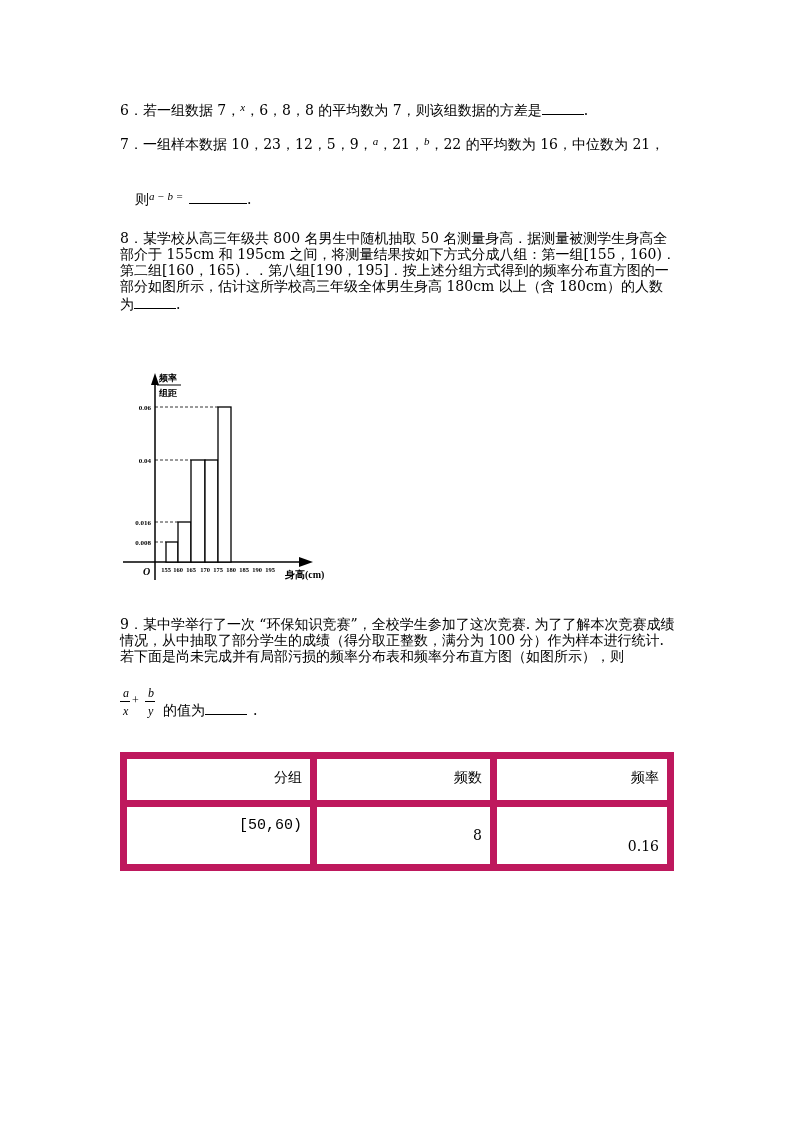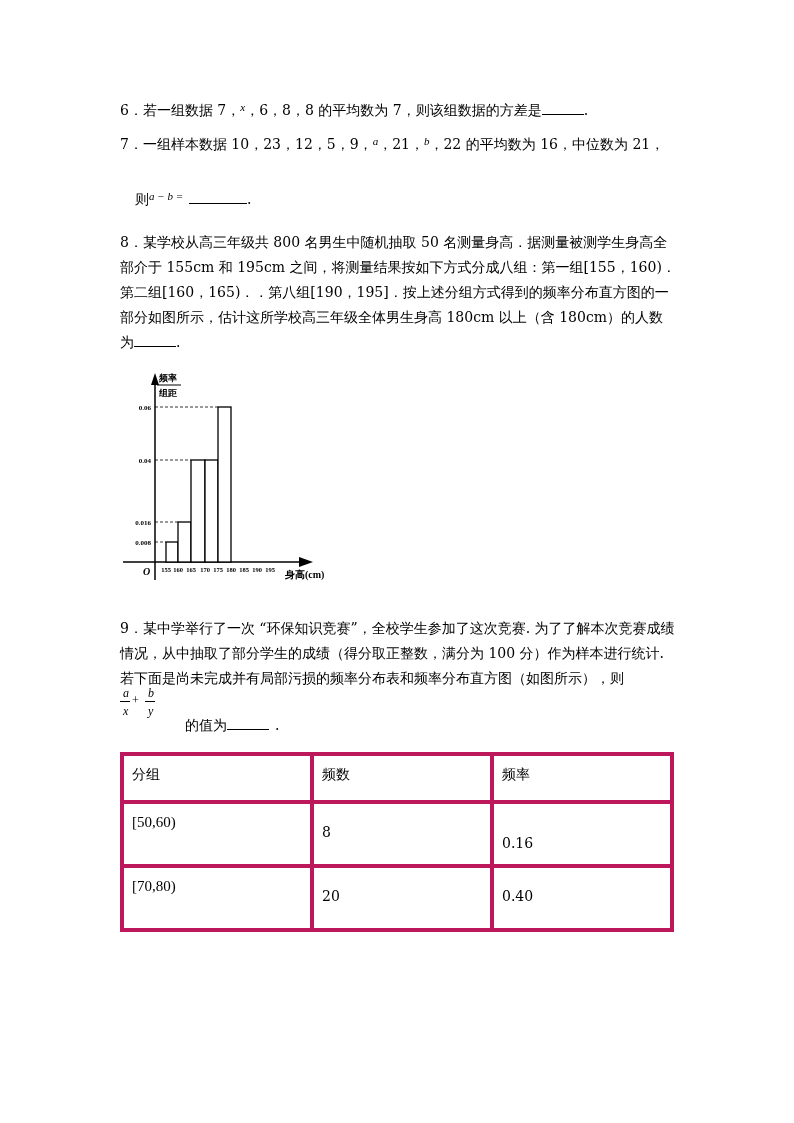--- a/index.html
+++ b/index.html
@@ -1,27 +1,27 @@
 <!DOCTYPE html>
 <html><head>
 <meta charset="utf-8">
 <style>
   html, body { margin:0; padding:0; background:#fff; }
   body { width:794px; height:1123px; position:relative; overflow:hidden;
          font-family: "DejaVu Serif", "Liberation Serif", serif; color:#000; }
   .line { position:absolute; left:120px; font-size:14px; white-space:nowrap;text-align:center; }
-  .para { position:absolute; left:120px; width:556px; font-size:14px; line-height:25px; }
+  .para { position:absolute; left:120px; width:556px; font-size:14px; line-height:16px; }
   .blank { display:inline-block; border-bottom:1px solid #000; height:14px; vertical-align:baseline; }
   .math { font-style:italic; font-size:11px; vertical-align:4px; font-family:"Liberation Serif", serif; }
   .chart { position:absolute; left:115px; top:365px; width:230px; height:225px; }
   .frac { position:absolute; left:120px; top:686px; width:40px; height:40px; font-family:"Liberation Serif", serif; font-style:italic; font-size:12px; }
   table.freq { position:absolute; left:120px; top:752px; width:554px; border-collapse:collapse; font-size:14px; }
-  table.freq td { border:4px solid #be185d; height:64px; vertical-align:top; padding:10px 8px; box-sizing:border-box; }
+  table.freq td { border:7px solid #be185d; height:64px; vertical-align:top; padding:10px 8px; box-sizing:border-box;text-align:right; }
   table.freq tr:first-child td { height:48px; }
-  .interval { font-family:Liberation Serif, serif; font-size:15px; }
+  .interval { font-family:Liberation Mono, monospace; font-size:15px; }
   .ital { font-style:italic; font-family:"Liberation Serif", serif; }
 </style>
 </head>
 <body>
 
 <div class="line" style="top:100px;">
   <span>6．若一组数据 7，</span><span class="math">x</span><span>，6，8，8 的平均数为 7，则该组数据的方差是</span><span class="blank" style="width:42px;"></span><span>.</span>
 </div>
 
 <div class="line" style="top:135px;">
@@ -91,35 +91,30 @@
 </div>
 <div class="frac">
   <span style="position:absolute;left:3px;top:0;">a</span>
   <span style="position:absolute;left:0;top:15px;width:10px;border-top:1px solid #000;"></span>
   <span style="position:absolute;left:3px;top:18px;">x</span>
   <span style="position:absolute;left:12px;top:7px;font-style:normal;">+</span>
   <span style="position:absolute;left:28px;top:0;">b</span>
   <span style="position:absolute;left:25px;top:15px;width:10px;border-top:1px solid #000;"></span>
   <span style="position:absolute;left:28px;top:18px;">y</span>
 </div>
-<div class="line" style="top:715px;left:163px;margin-left:22px;">
+<div class="line" style="top:700px;left:163px;">
   <span>的值为</span><span class="blank" style="width:42px;"></span><span style="margin-left:6px;">.</span>
 </div>
 
 <table class="freq">
   <tbody>
       <tr>
     <td style="width:190px;">分组</td>
     <td style="width:180px;">频数</td>
     <td>频率</td>
   </tr>
   <tr>
     <td class="interval">[50,60)</td>
     <td style="padding-top:20px;">8</td>
     <td style="padding-top:31px;">0.16</td>
   </tr>
-  <tr>
-    <td class="interval">[70,80)</td>
-    <td style="padding-top:20px;">20</td>
-    <td style="padding-top:20px;">0.40</td>
-  </tr>
 </tbody>
   </table>
 
 </body></html>

